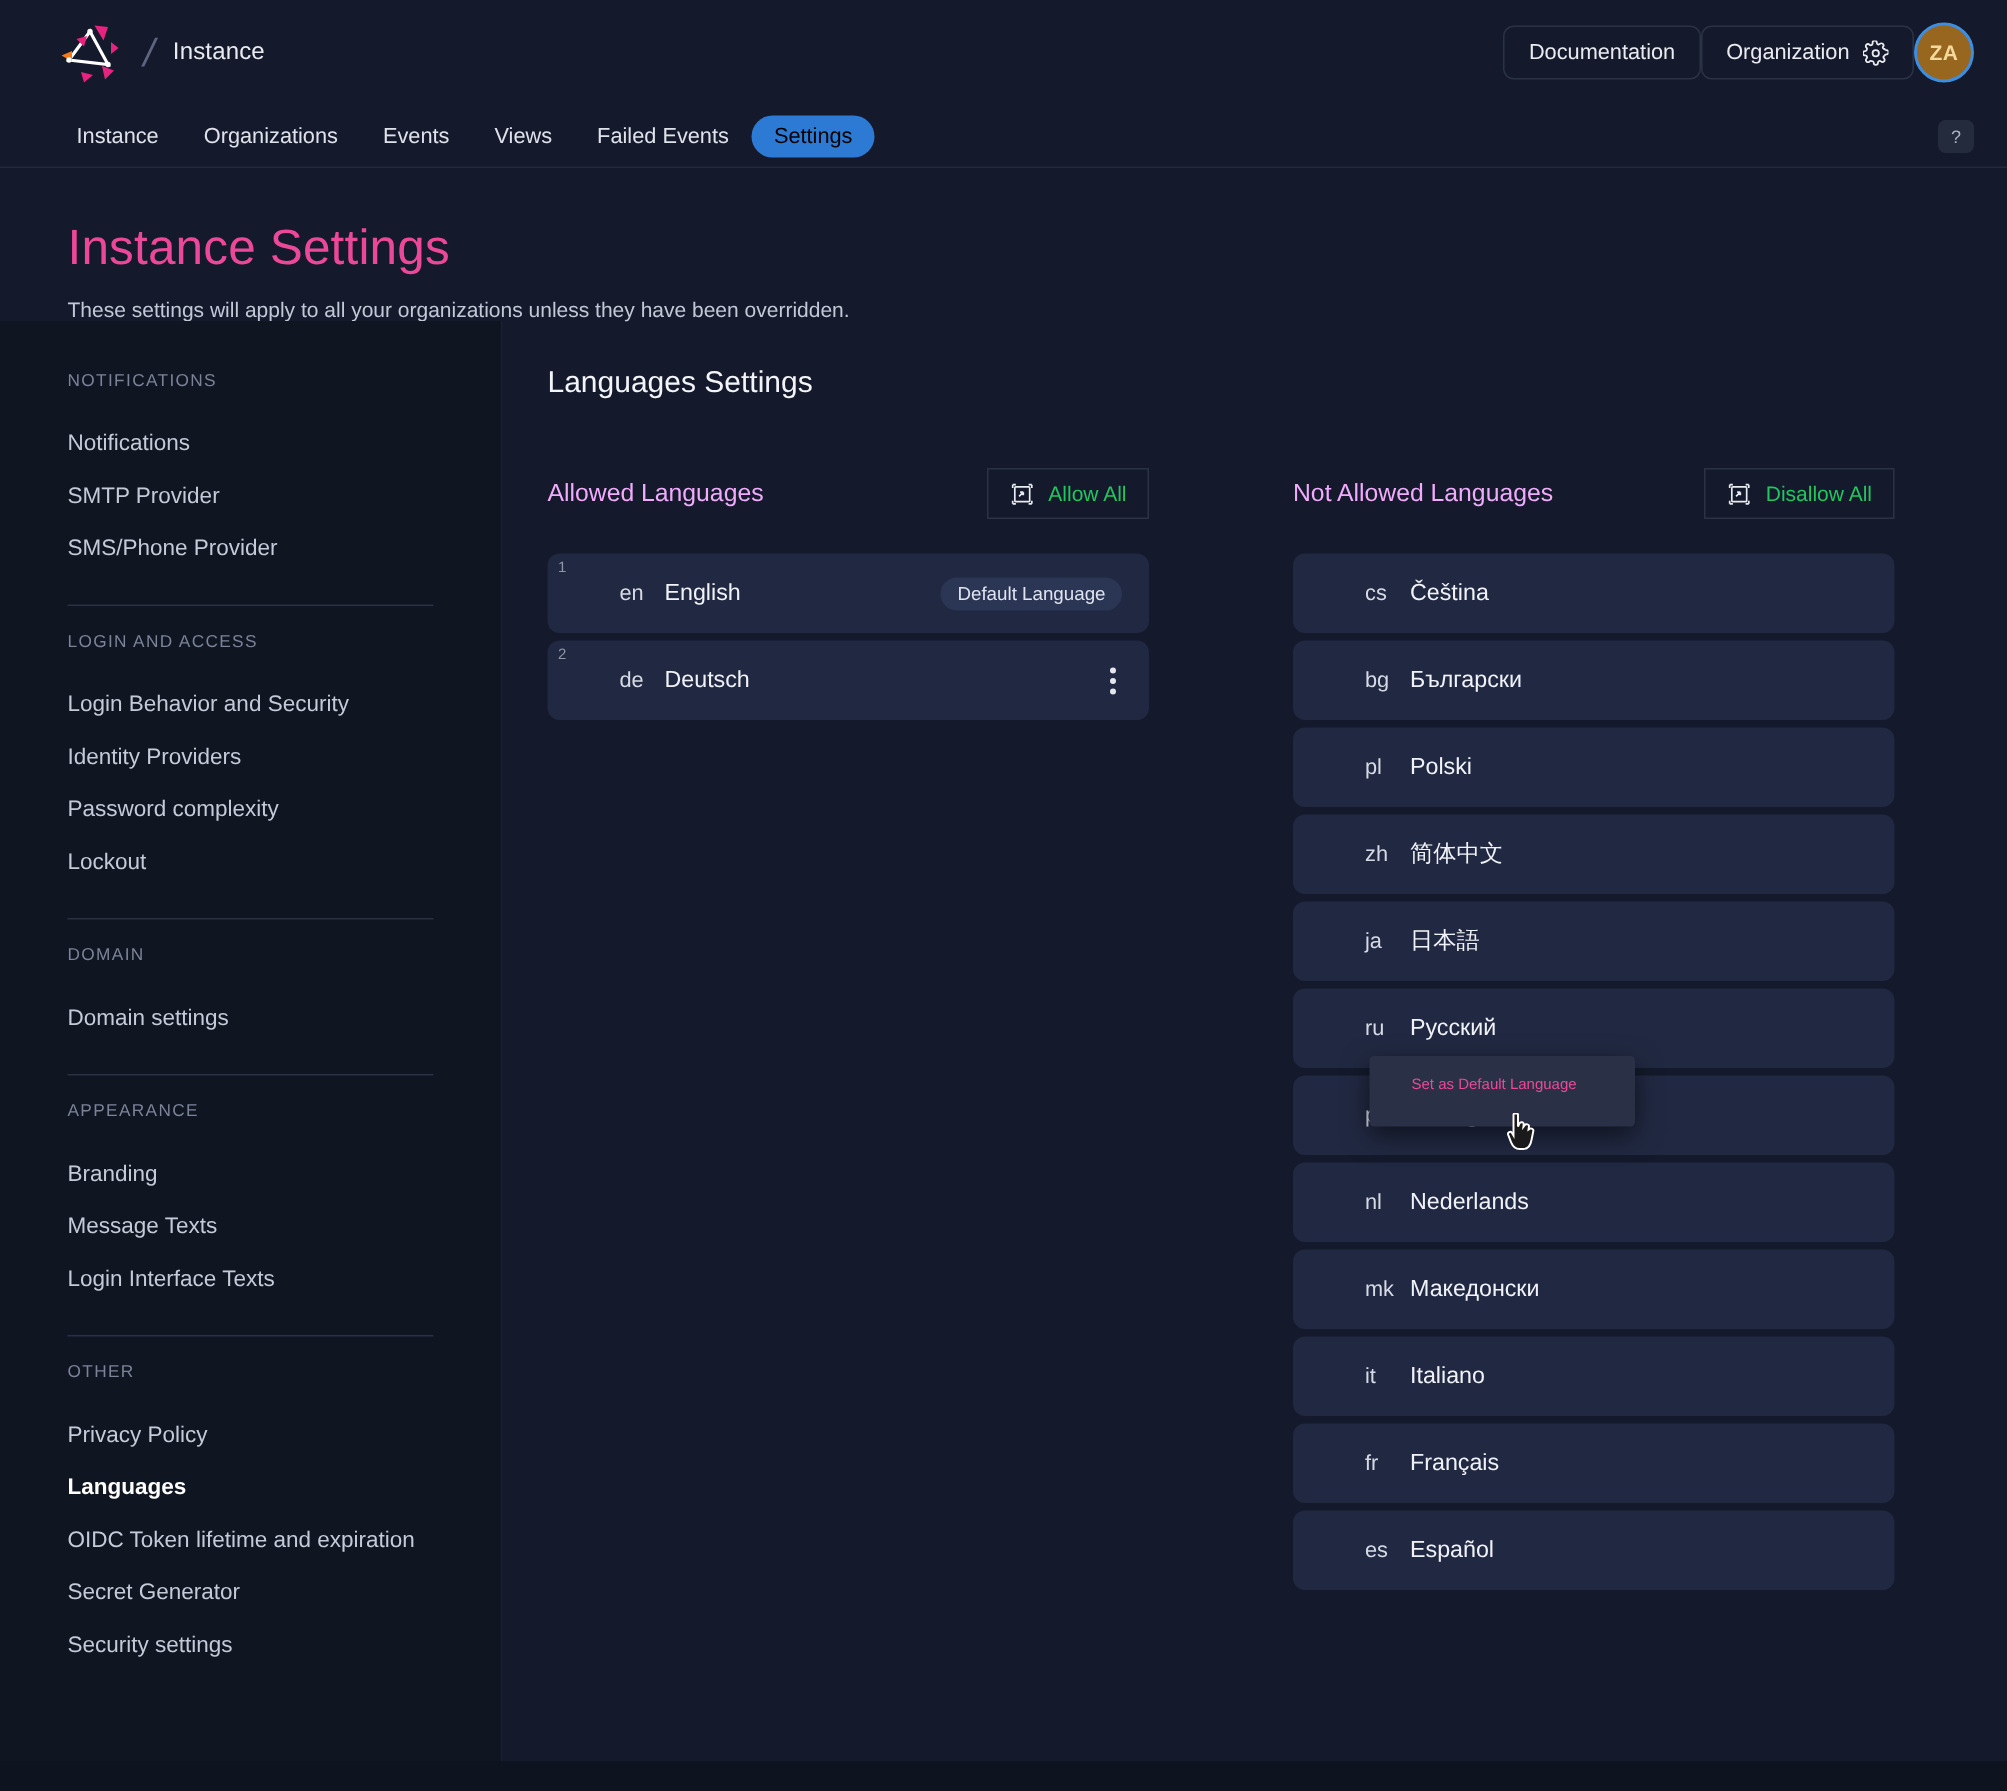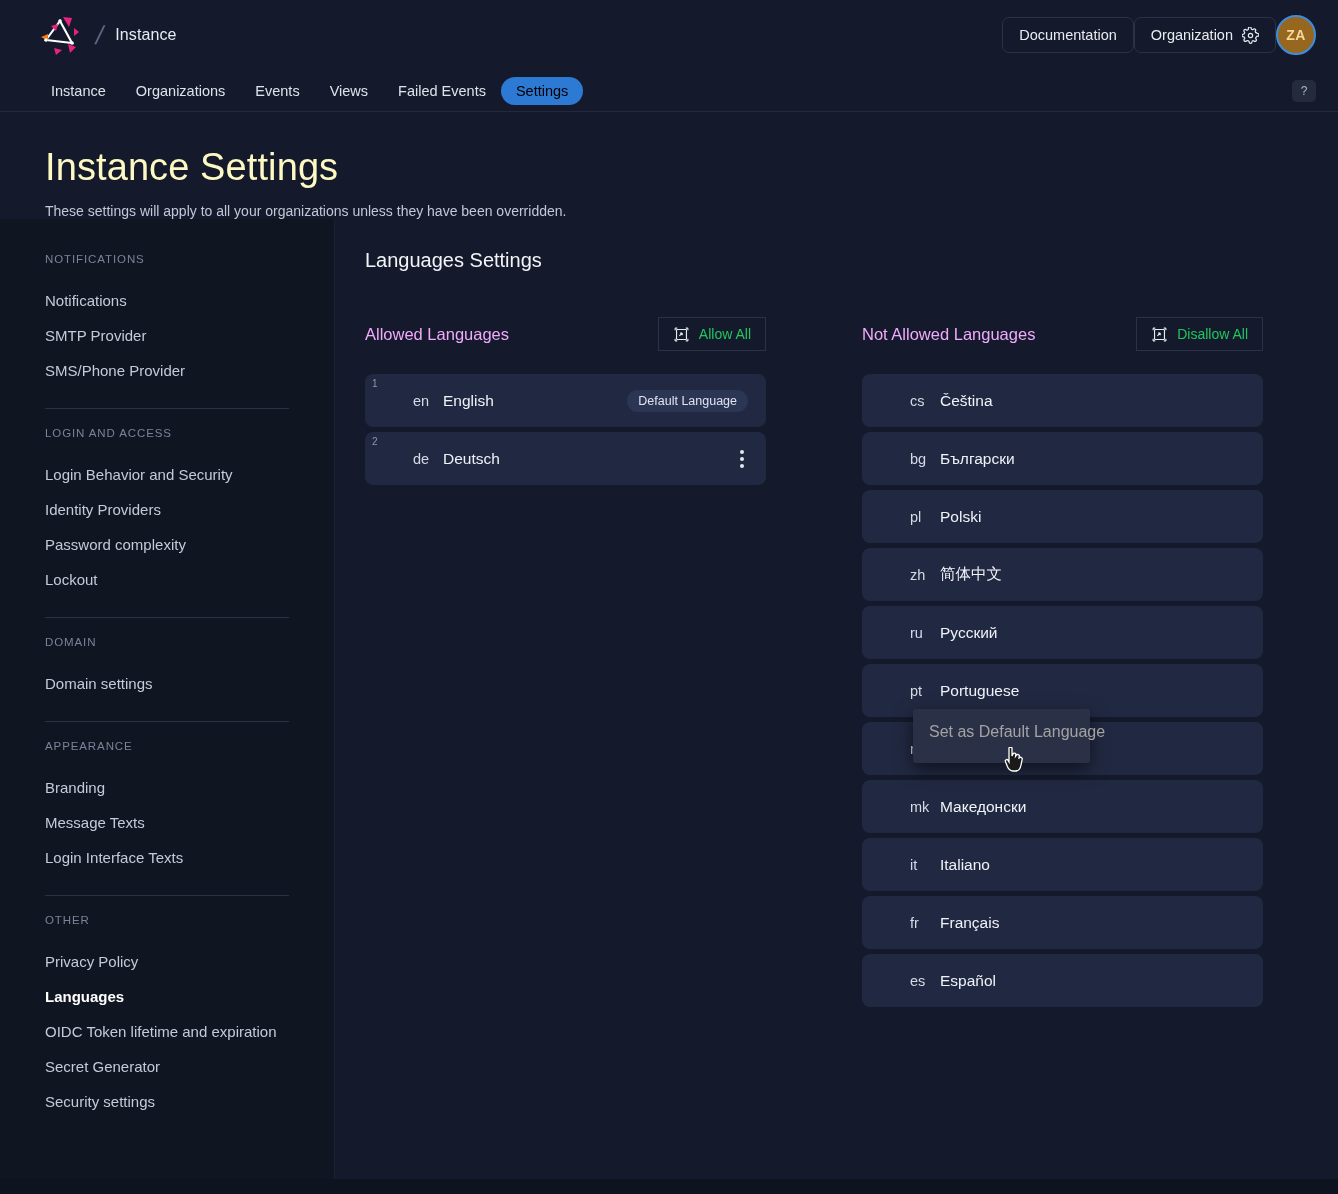--- a/index.html
+++ b/index.html
@@ -59,21 +59,21 @@
   .help-badge {
     margin-left: auto;
     width: 24px; height: 22px; border-radius: 5px;
     background: #242b3d; color: #aeb5c6;
     display: flex; align-items: center; justify-content: center;
     font-size: 12px; cursor: pointer;
   }
 
   
   .page-head { padding: 34px 0 0 45px; background: #141a2b; }
-  .page-title { font-size: 38px; font-weight: 400; letter-spacing: .1px; color: #fef9c3; }
+  .page-title { font-size: 33px; font-weight: 400; letter-spacing: .1px; color: #ec4899; }
   .page-sub { margin-top: 14px; font-size: 14px; color: #c2c8d6; }
 
   
   .body-wrap { display: flex; background: #141a2b; height: 1194px; }
   .sidebar {
     width: 335px; min-width: 335px;
     background: #101522;
     padding: 34px 45px 0 45px;
     border-right: 1px solid #1a2030;
   }
@@ -144,22 +144,22 @@
     position: absolute;
     left: 578px; top: 490px;
     width: 177px;
     background: #2a3147;
     border-radius: 3px;
     box-shadow: 0 6px 18px rgba(0,0,0,.55);
     padding: 8px 0 16px 0;
     z-index: 40;
   }
   .ctx-item {
-    font-size: 16px; color: #a3a3a3;
-    padding: 6px 16px; cursor: pointer; white-space: nowrap;
+    font-size: 10px; color: #ec4899;
+    padding: 6px 28px; cursor: pointer; white-space: nowrap;
   }
   .cursor-hand {
     position: absolute; left: 669px; top: 528px;
     z-index: 60; pointer-events: none;
   }
   .ico { display: inline-flex; align-items: center; }
 </style>
 </head>
 <body>
 
@@ -307,20 +307,24 @@
             </div>
             <div class="lang-row">
               <div class="lang-code">pl</div>
               <div class="lang-name">Polski</div>
             </div>
             <div class="lang-row">
               <div class="lang-code">zh</div>
               <div class="lang-name">简体中文</div>
             </div>
             <div class="lang-row">
+              <div class="lang-code">ja</div>
+              <div class="lang-name">日本語</div>
+            </div>
+            <div class="lang-row">
               <div class="lang-code">ru</div>
               <div class="lang-name">Русский</div>
             </div>
             <div class="lang-row">
               <div class="lang-code">pt</div>
               <div class="lang-name">Portuguese</div>
             </div>
             <div class="lang-row">
               <div class="lang-code">nl</div>
               <div class="lang-name">Nederlands</div>

